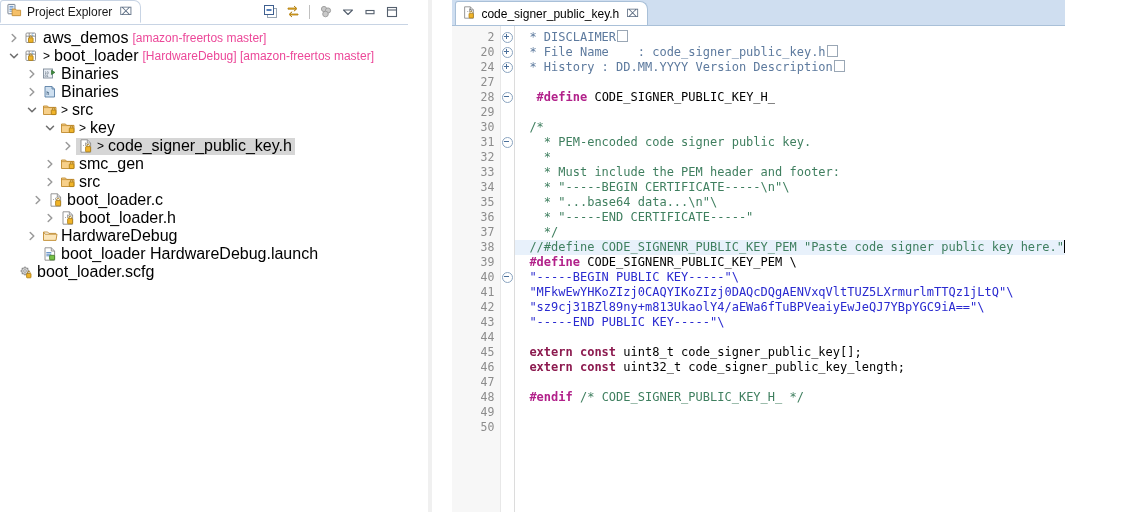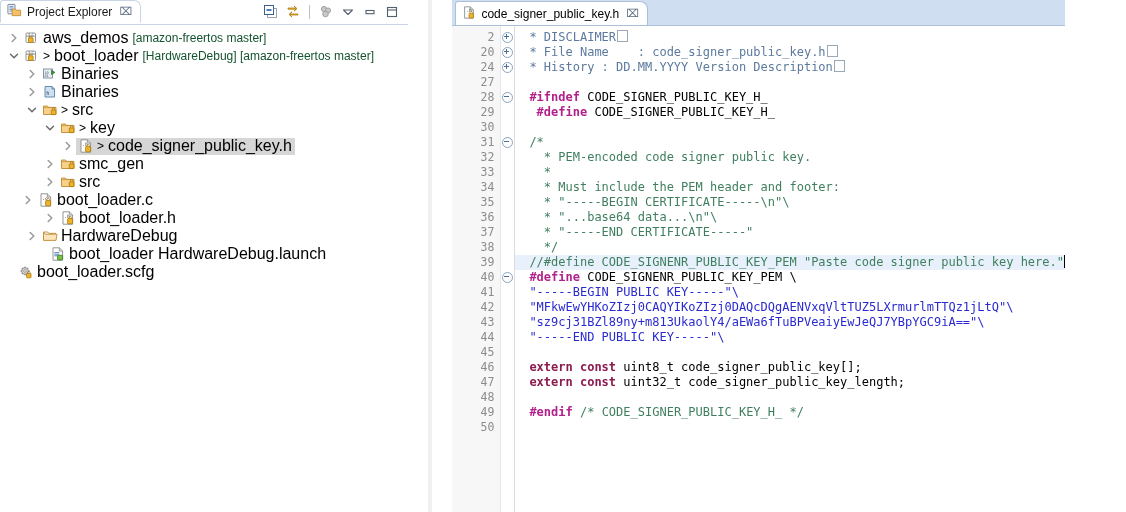--- a/index.html
+++ b/index.html
@@ -85,21 +85,21 @@
     color: #7a7a7a; font-size: 10px;
     cursor: pointer;
   }
   .twisty svg { display: block; }
   .tree-icon {
     width: 18px; height: 16px; flex: 0 0 18px;
     display: flex; align-items: center; justify-content: center;
     margin-right: 2px;
   }
   .tree-label { font-size: 16px; color: #000000; }
-  .tree-decoration { font-size: 12px; color: #14532d; margin-left: 4px; }
+  .tree-decoration { font-size: 12px; color: #ec4899; margin-left: 4px; }
   .arrow-prefix { color: #000000; margin-right: 4px; }
 
   
   .sash { width: 4px; background: #f0f0f0; height: 512px; flex: 0 0 4px; }
 
   
   .editor-area {
     flex: 1 1 auto; height: 512px;
     position: relative; background: #ffffff;
     box-sizing: border-box;
@@ -427,21 +427,21 @@
               <svg width="16" height="16" viewBox="0 0 16 16">
                 <path d="M1.5 4h4l1.2 1.4h7.3v7.1H1.5z" fill="#f7d08a" stroke="#c08a2e" stroke-width="0.9" stroke-linejoin="round"></path>
                 <path d="M1.5 5.6h12.5" stroke="#c08a2e" stroke-width="0.7"></path>
                 <rect x="9.3" y="8" width="4.6" height="4.6" rx="0.6" fill="#f0b429" stroke="#a87a12" stroke-width="0.8"></rect>
                 <path d="M10.4 8v-0.9a1.2 1.2 0 0 1 2.4 0V8" fill="none" stroke="#a87a12" stroke-width="0.8"></path>
               </svg>
             </span>
             <span class="tree-label">src</span>
           </span>
         </div>
-        <div class="tree-row" style="padding-left: 20px;">
+        <div class="tree-row" style="padding-left: 30px;">
           <span class="twisty">
             <svg width="10" height="10" viewBox="0 0 10 10">
               <path d="M3.2 1.5L6.8 5 3.2 8.5" fill="none" stroke="#9a9a9a" stroke-width="1.5" stroke-linecap="round" stroke-linejoin="round"></path>
             </svg>
           </span>
           <span class="hl">
             <span class="tree-icon">
               <svg width="16" height="16" viewBox="0 0 16 16">
                 <path d="M3 1.8h6.3L12.6 5v9.2H3z" fill="#ffffff" stroke="#8a8a8a" stroke-width="0.9" stroke-linejoin="round"></path>
                 <path d="M9.3 1.8V5h3.3" fill="none" stroke="#8a8a8a" stroke-width="0.9"></path>
@@ -481,21 +481,21 @@
           <span class="hl">
             <span class="tree-icon">
               <svg width="16" height="16" viewBox="0 0 16 16">
                 <path d="M1.5 4h4.2l1.2 1.4h7.1" fill="none" stroke="#c08a2e" stroke-width="0.9" stroke-linejoin="round"></path>
                 <path d="M1.5 4v8.4h12.5l1-6.2H3.2z" fill="#fbe6bb" stroke="#c08a2e" stroke-width="0.9" stroke-linejoin="round"></path>
               </svg>
             </span>
             <span class="tree-label">HardwareDebug</span>
           </span>
         </div>
-        <div class="tree-row" style="padding-left: 24px; margin-left: 8px;">
+        <div class="tree-row" style="padding-left: 24px;">
           <span class="twisty"></span>
           <span class="hl">
             <span class="tree-icon">
               <svg width="16" height="16" viewBox="0 0 16 16">
                 <path d="M3 1.8h6.3L12.6 5v9.2H3z" fill="#ffffff" stroke="#8a8a8a" stroke-width="0.9" stroke-linejoin="round"></path>
                 <path d="M9.3 1.8V5h3.3" fill="none" stroke="#8a8a8a" stroke-width="0.9"></path>
                 <path d="M4.3 6.6h5M4.3 8.2h5M4.3 9.8h4" stroke="#4a7fbf" stroke-width="0.9"></path>
                 <rect x="7.6" y="9.3" width="5" height="4.6" rx="0.6" fill="#79c24a" stroke="#3f7a22" stroke-width="0.8"></rect>
               </svg>
             </span>
@@ -609,21 +609,20 @@
           <div></div>
           <div></div>
           <div></div>
         </div>
       <div class="code-sep"></div>
       <div class="code-text" id="code-text">
           <div class="cline"><span class="tok-foldcomment">* DISCLAIMER</span><span class="fold-box"></span></div>
           <div class="cline"><span class="tok-foldcomment">* File Name    : code_signer_public_key.h</span><span class="fold-box"></span></div>
           <div class="cline"><span class="tok-foldcomment">* History : DD.MM.YYYY Version Description</span><span class="fold-box"></span></div>
           <div class="cline">&nbsp;</div>
-          <div class="cline"><span class="tok-pp">#ifndef</span><span class="tok-plain"> CODE_SIGNER_PUBLIC_KEY_H_</span></div>
           <div class="cline"><span class="tok-plain"> </span><span class="tok-pp">#define</span><span class="tok-plain"> CODE_SIGNER_PUBLIC_KEY_H_</span></div>
           <div class="cline">&nbsp;</div>
           <div class="cline"><span class="tok-comment">/*</span></div>
           <div class="cline"><span class="tok-comment">  * PEM-encoded code signer public key.</span></div>
           <div class="cline"><span class="tok-comment">  *</span></div>
           <div class="cline"><span class="tok-comment">  * Must include the PEM header and footer:</span></div>
           <div class="cline"><span class="tok-comment">  * "-----BEGIN CERTIFICATE-----\n"\</span></div>
           <div class="cline"><span class="tok-comment">  * "...base64 data...\n"\</span></div>
           <div class="cline"><span class="tok-comment">  * "-----END CERTIFICATE-----"</span></div>
           <div class="cline"><span class="tok-comment">  */</span></div>

